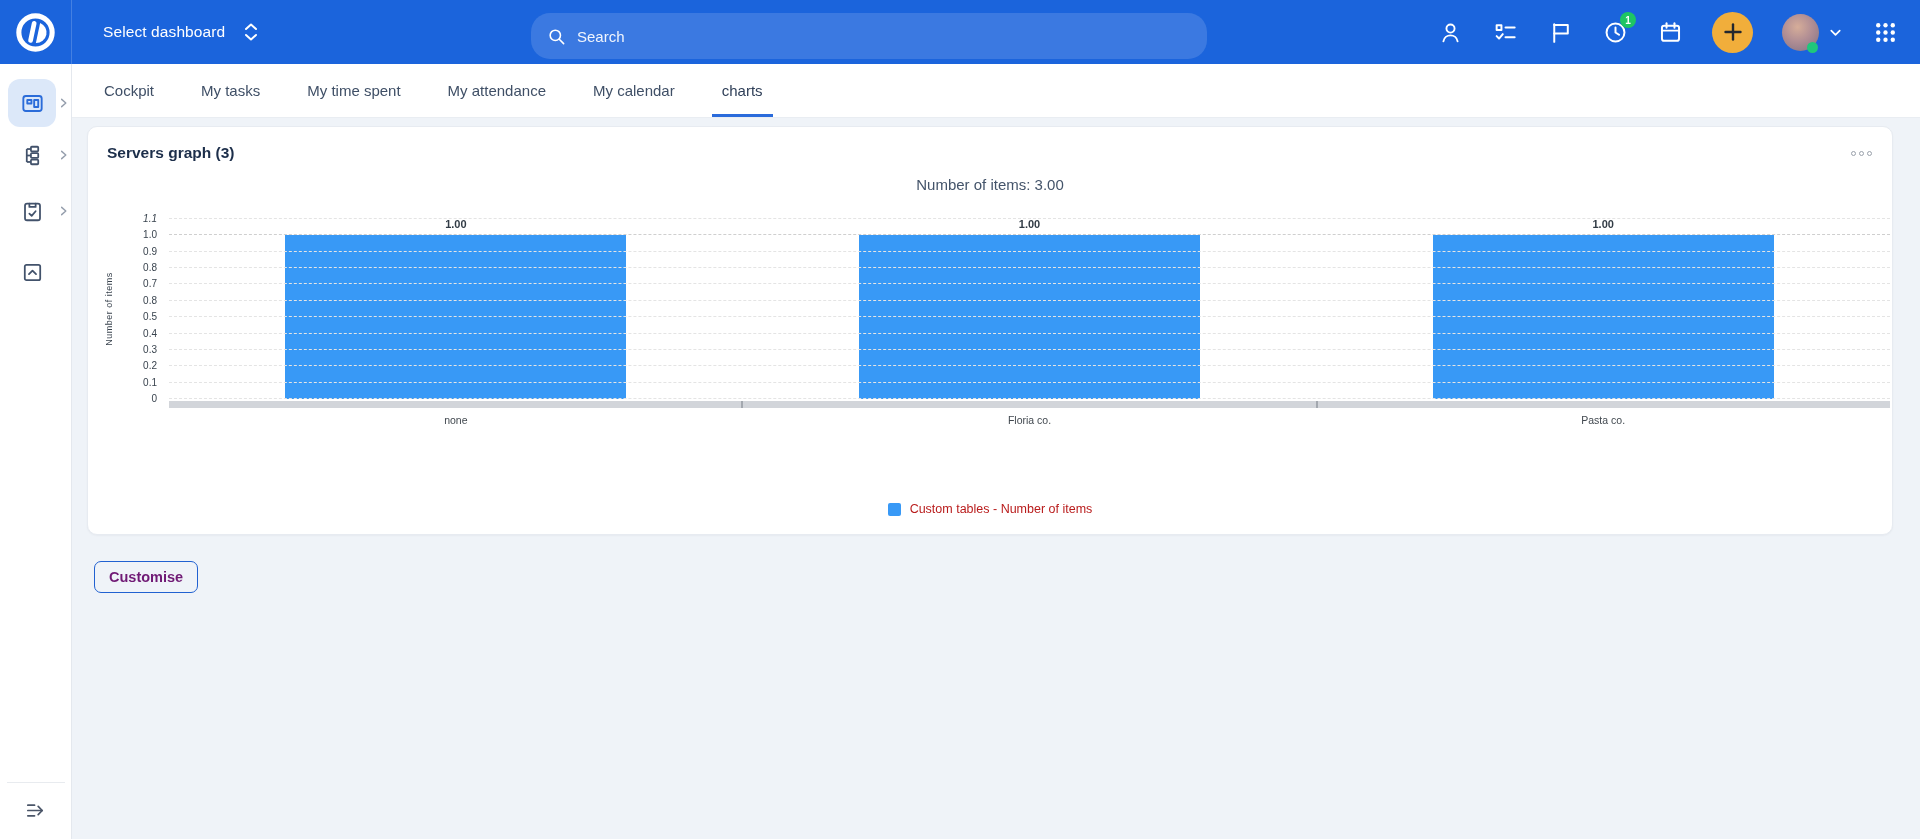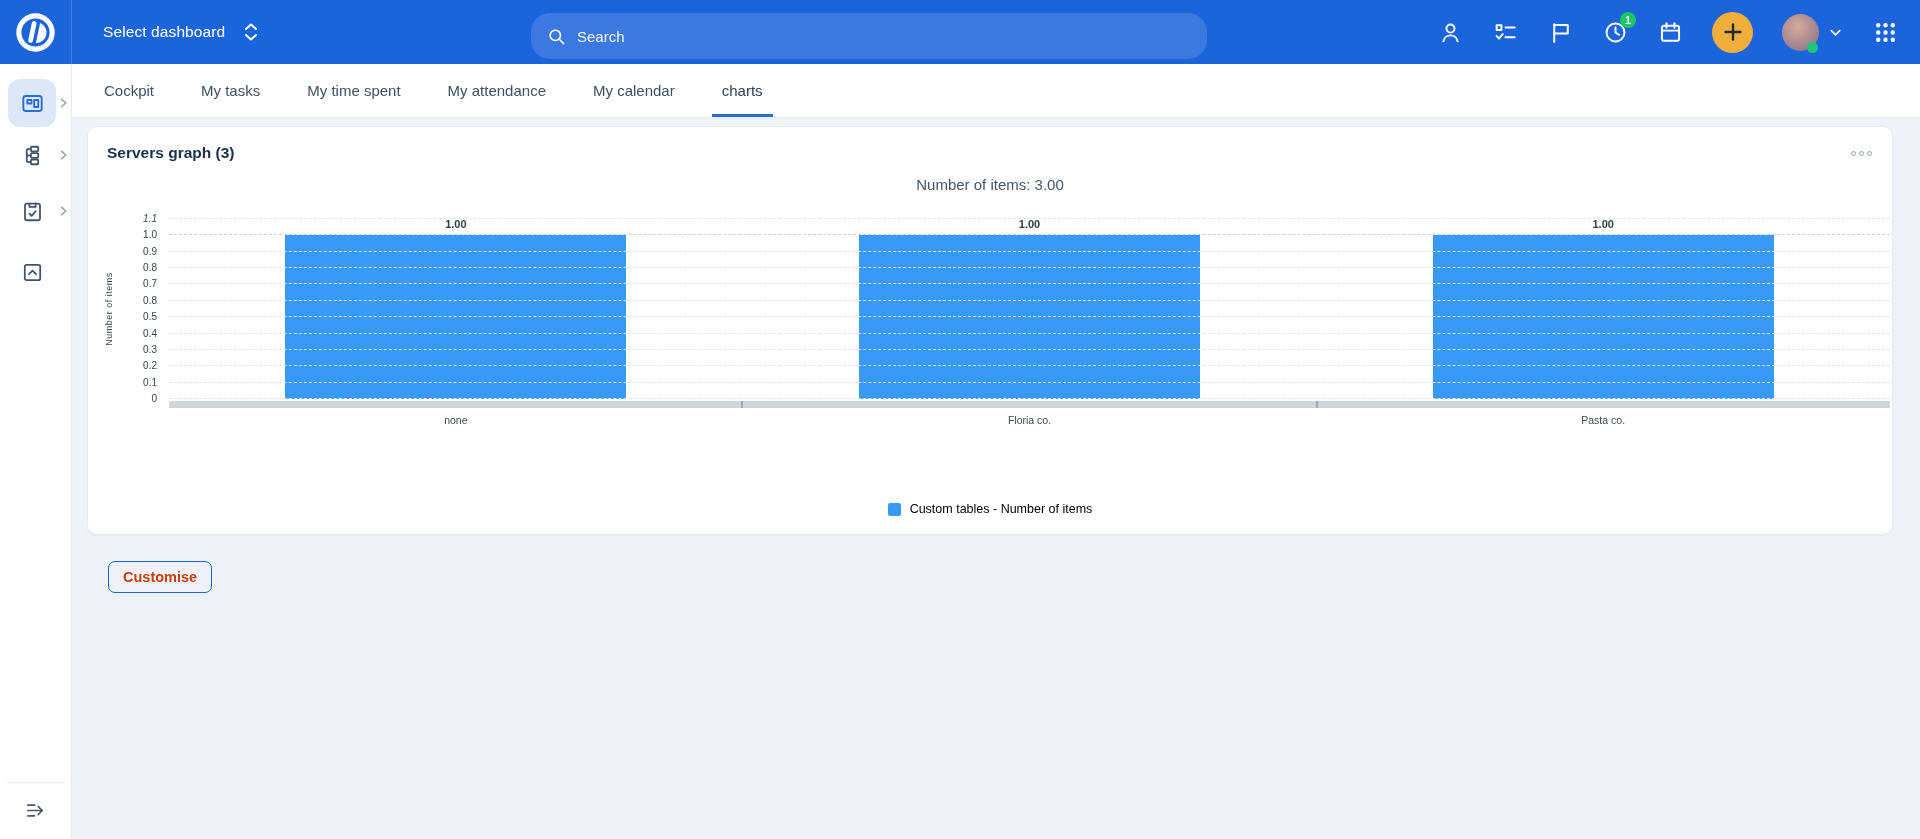--- a/index.html
+++ b/index.html
@@ -58,23 +58,23 @@
   .bar { position:absolute; bottom:0; left:20.3%; width:59.4%; }
   .bar-value { position:absolute; left:0; width:100%; text-align:center; font-size:11px; font-weight:700; color:#323C46; }
   .band { display:flex; height:7px; margin-top:2px; background:#D2D5DA; }
   .band-cell { flex:1; border-right:2px solid #A3A8AF; }
   .band-cell:last-child { border-right:none; }
   .xlabels { display:flex; margin-top:4px; height:20px; }
   .xlabel { flex:1; text-align:center; font-size:10.5px; color:#41484F; line-height:16px; }
 
   .legend { display:flex; justify-content:center; align-items:center; gap:9px; margin-top:70px; }
   .legend-swatch { width:13px; height:13px; border-radius:2px; }
-  .legend-label { font-size:12.5px; color:#000000; }
-
-  .customise-btn { margin:26px 0 0 21px; display:inline-block; font-family:inherit; font-size:14.5px; font-weight:600; color:#c2410c; background:transparent; border:1px solid #2161D1; border-radius:7px; padding:7px 14px; cursor:pointer; }
+  .legend-label { font-size:12.5px; color:#b91c1c; }
+
+  .customise-btn { margin:26px 0 0 7px; display:inline-block; font-family:inherit; font-size:14.5px; font-weight:600; color:#701a75; background:transparent; border:1px solid #2161D1; border-radius:7px; padding:7px 14px; cursor:pointer; }
 
   svg { display:block; }
 </style>
 </head>
 <body>
 
 <header class="topbar">
   <div class="tb-logo-wrap">
     <span>
       <svg width="41" height="41" viewBox="0 0 48 48">

